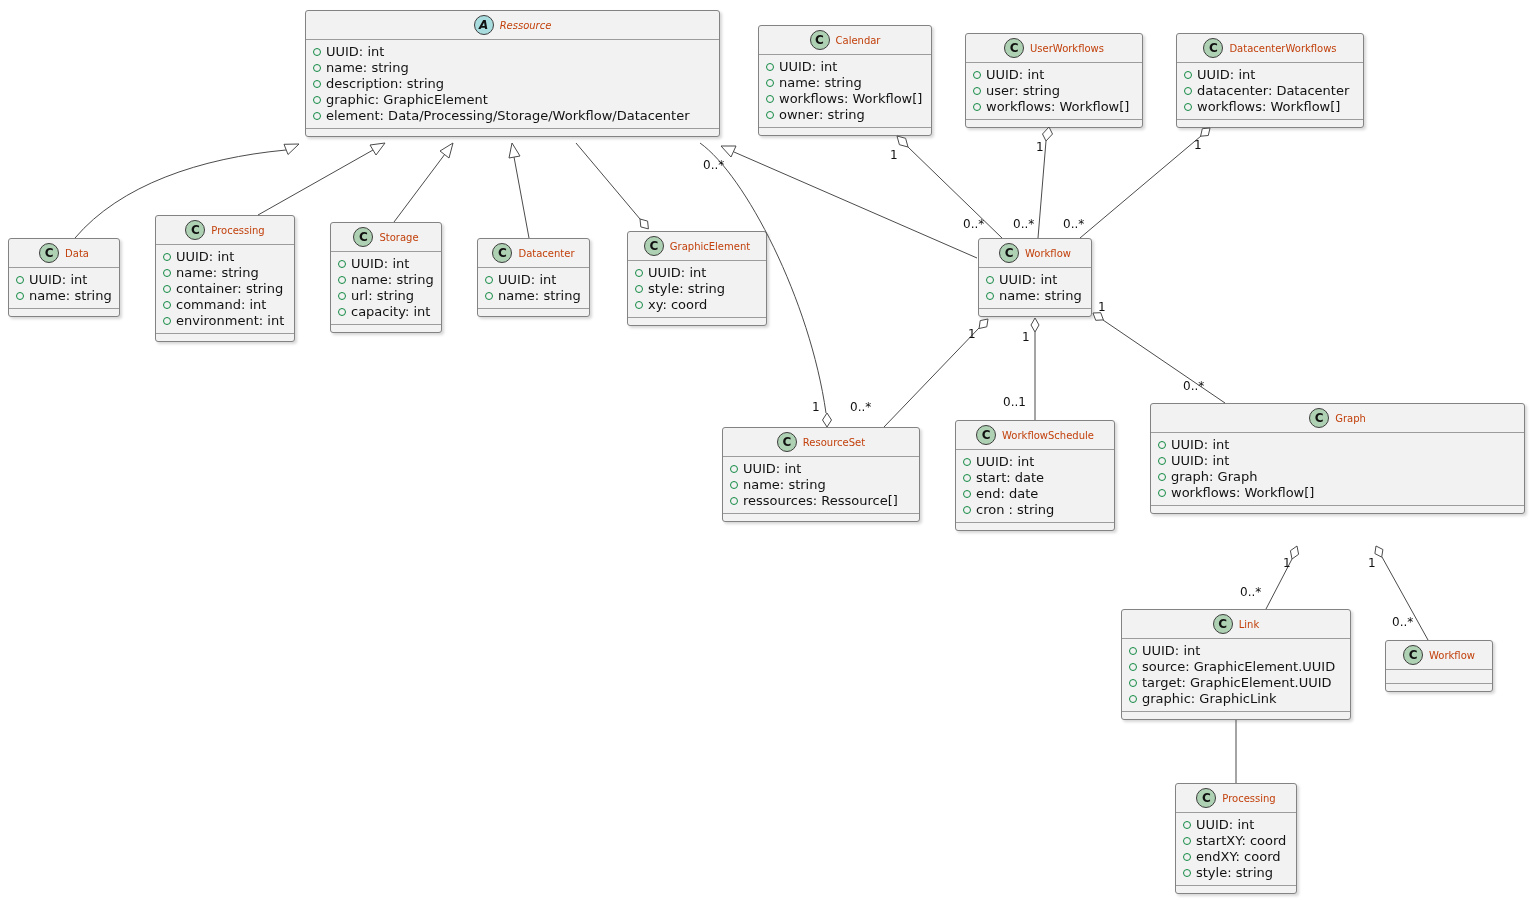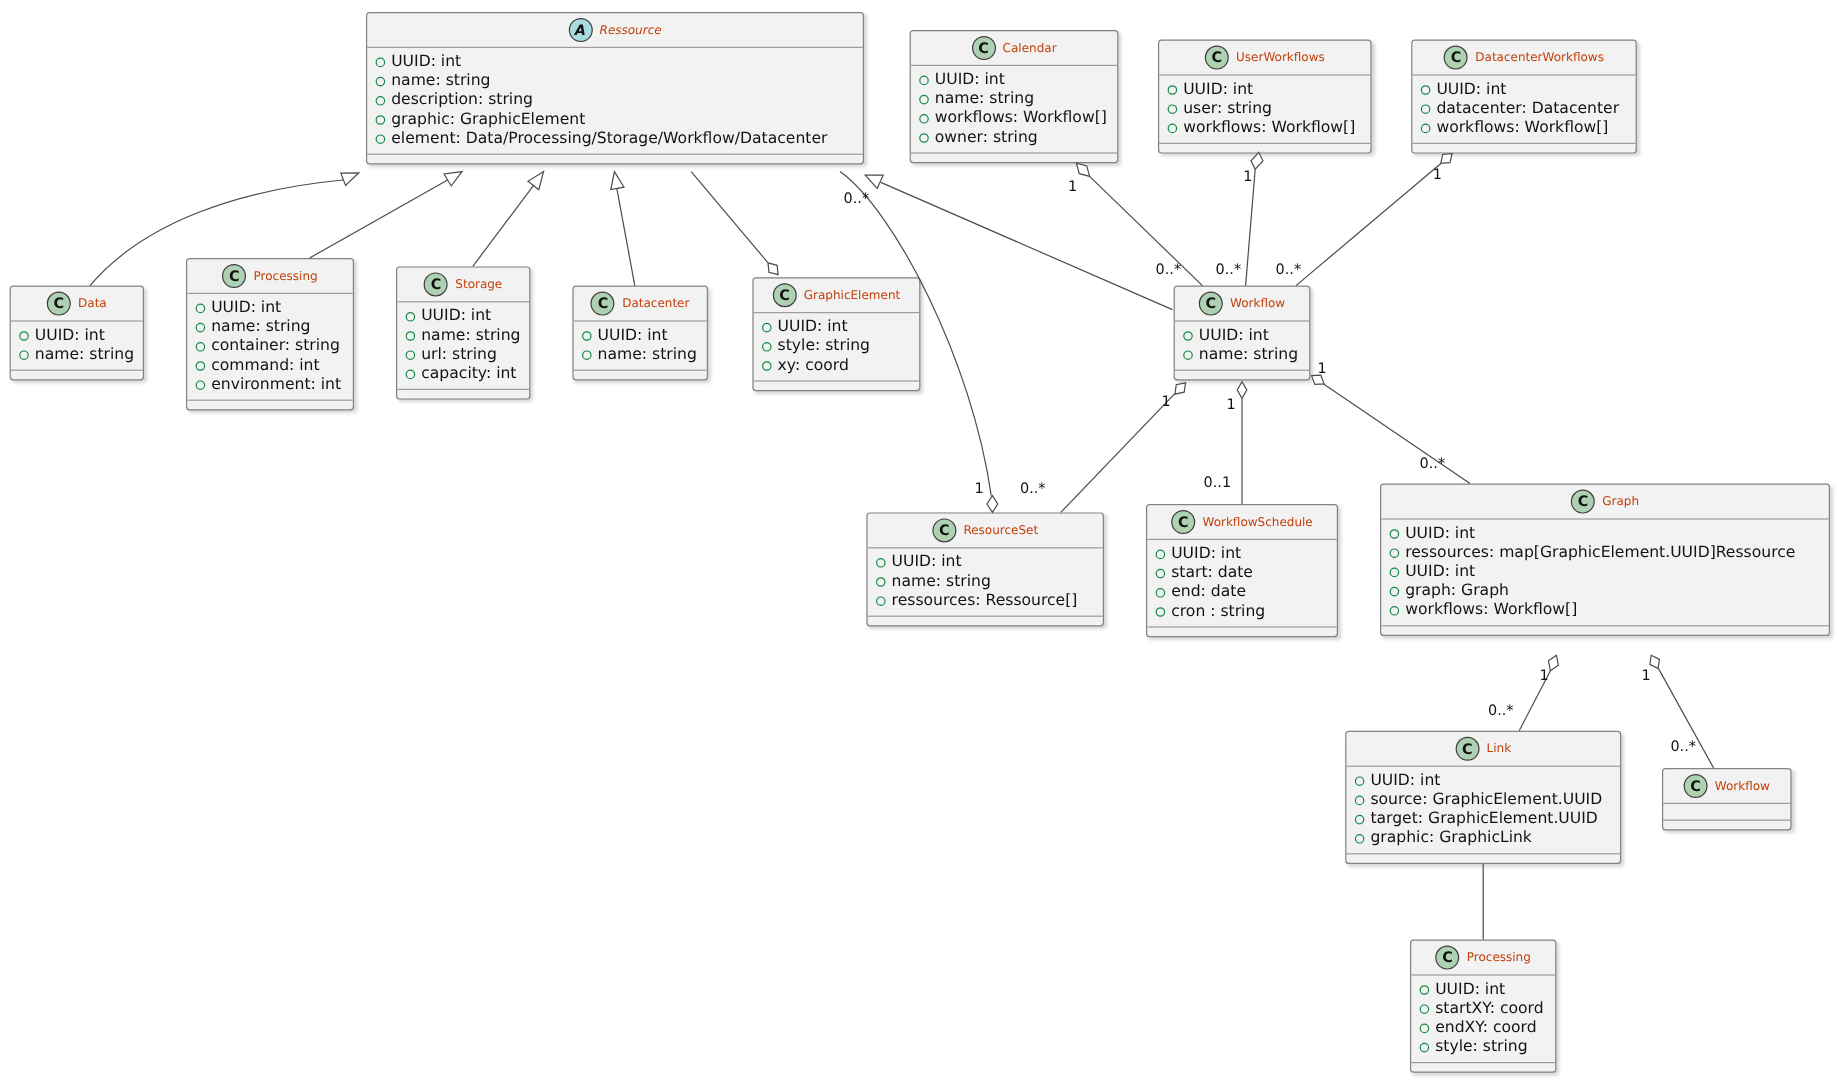--- a/index.html
+++ b/index.html
@@ -402,24 +402,20 @@
       <span class="circ">C</span>
       <span class="uml-name">Graph</span>
     </div>
     <div class="uml-attrs">
       <div class="attr">
           <i class="b"></i>
           <span>UUID: int</span>
         </div>
       <div class="attr">
           <i class="b"></i>
-          <span>ressources: map[GraphicElement.UUID]Ressource</span>
-        </div>
-      <div class="attr">
-          <i class="b"></i>
           <span>UUID: int</span>
         </div>
       <div class="attr">
           <i class="b"></i>
           <span>graph: Graph</span>
         </div>
       <div class="attr">
           <i class="b"></i>
           <span>workflows: Workflow[]</span>
         </div>

